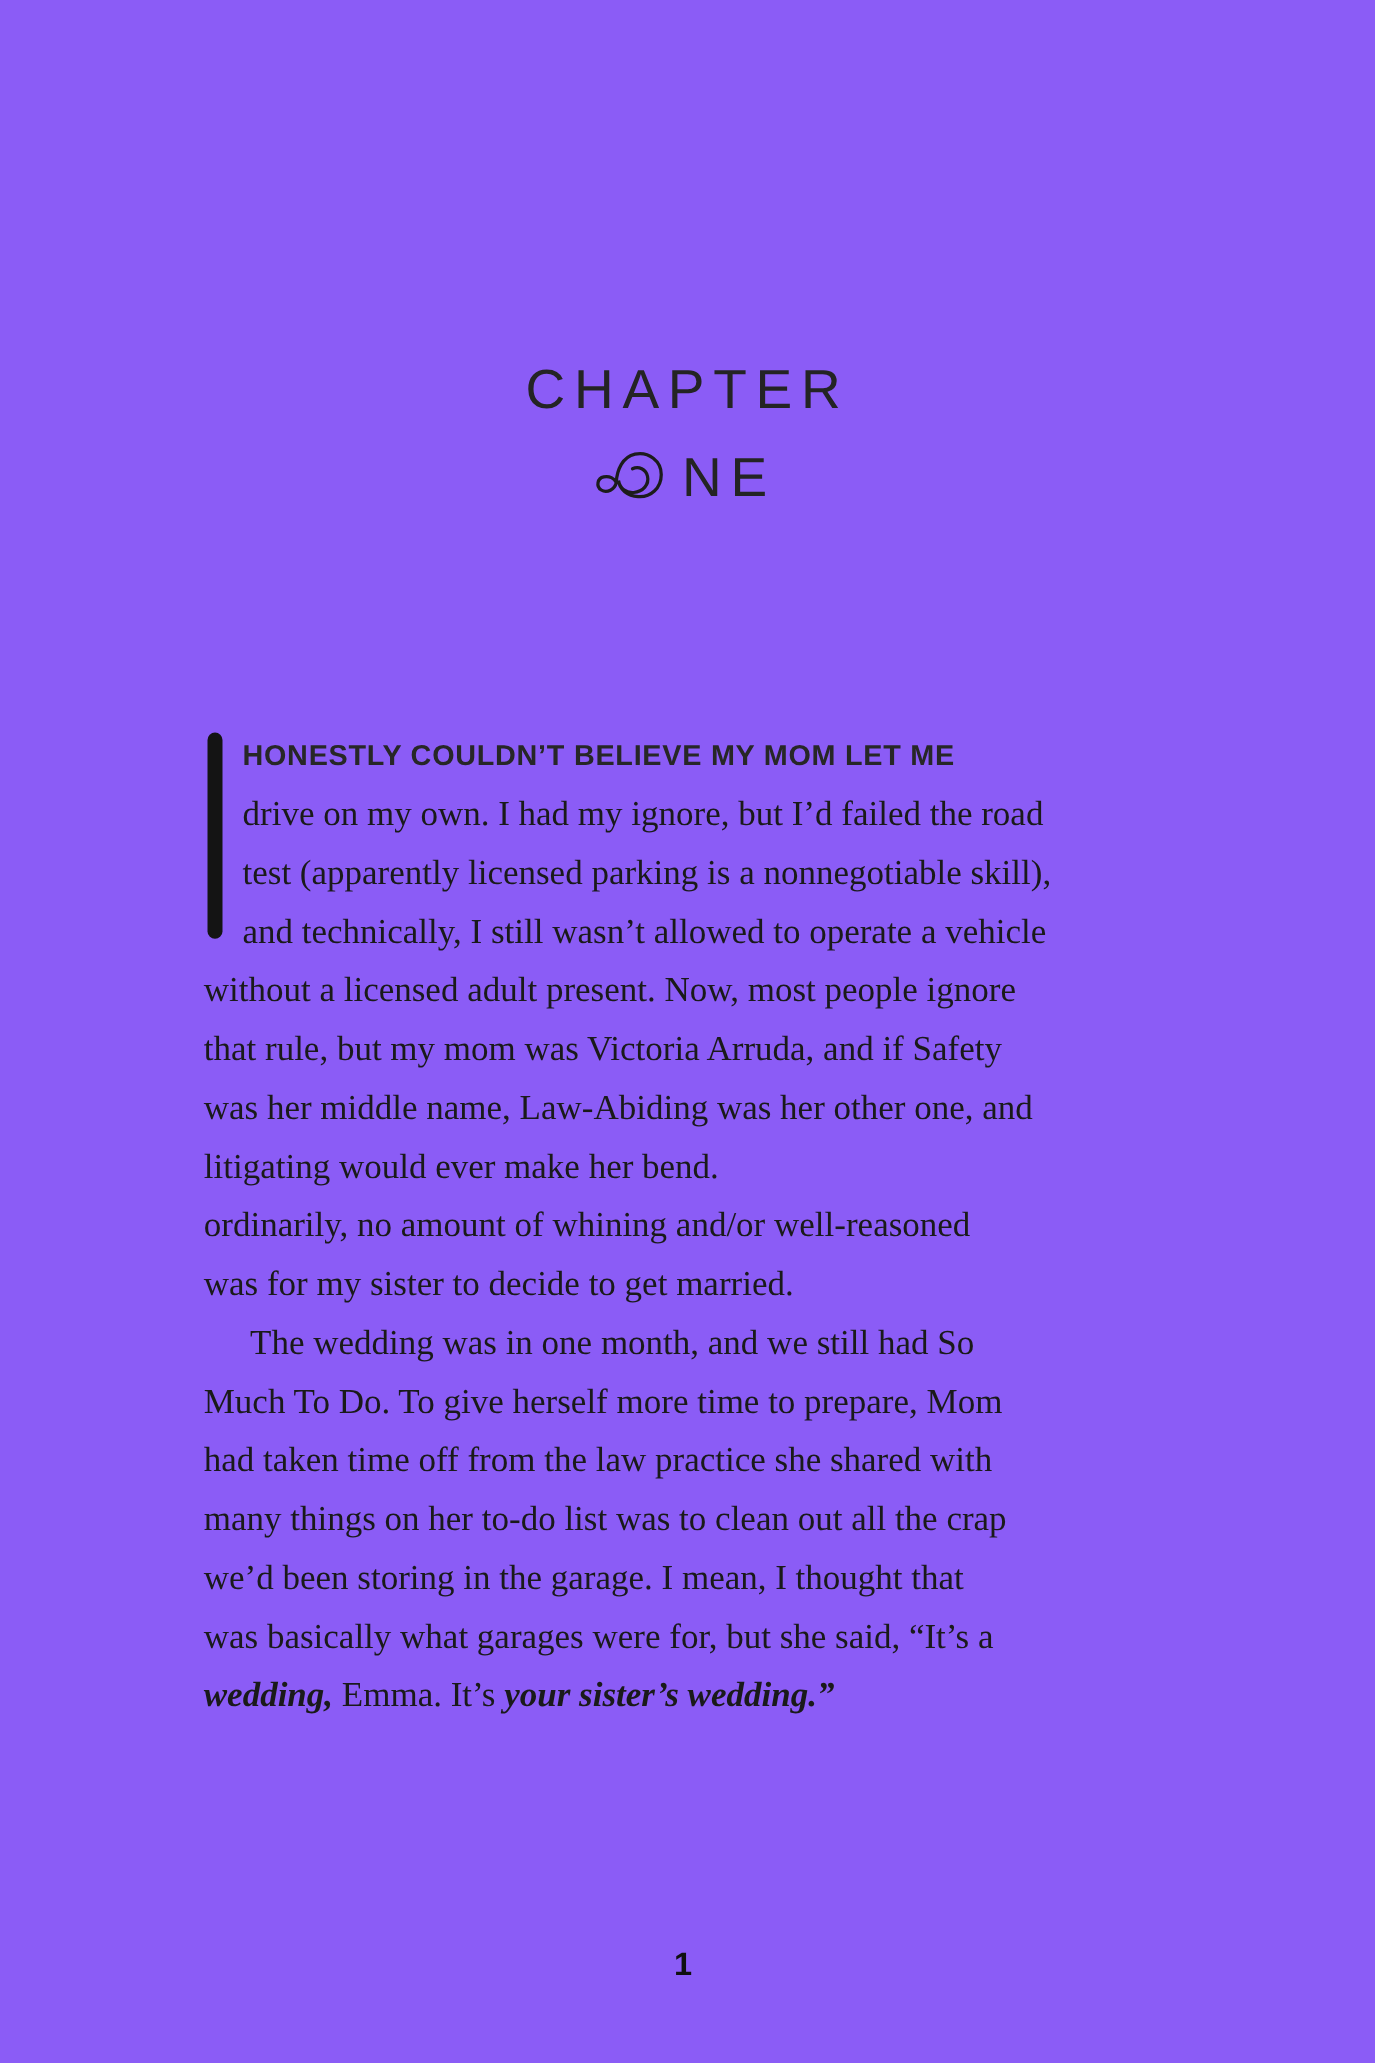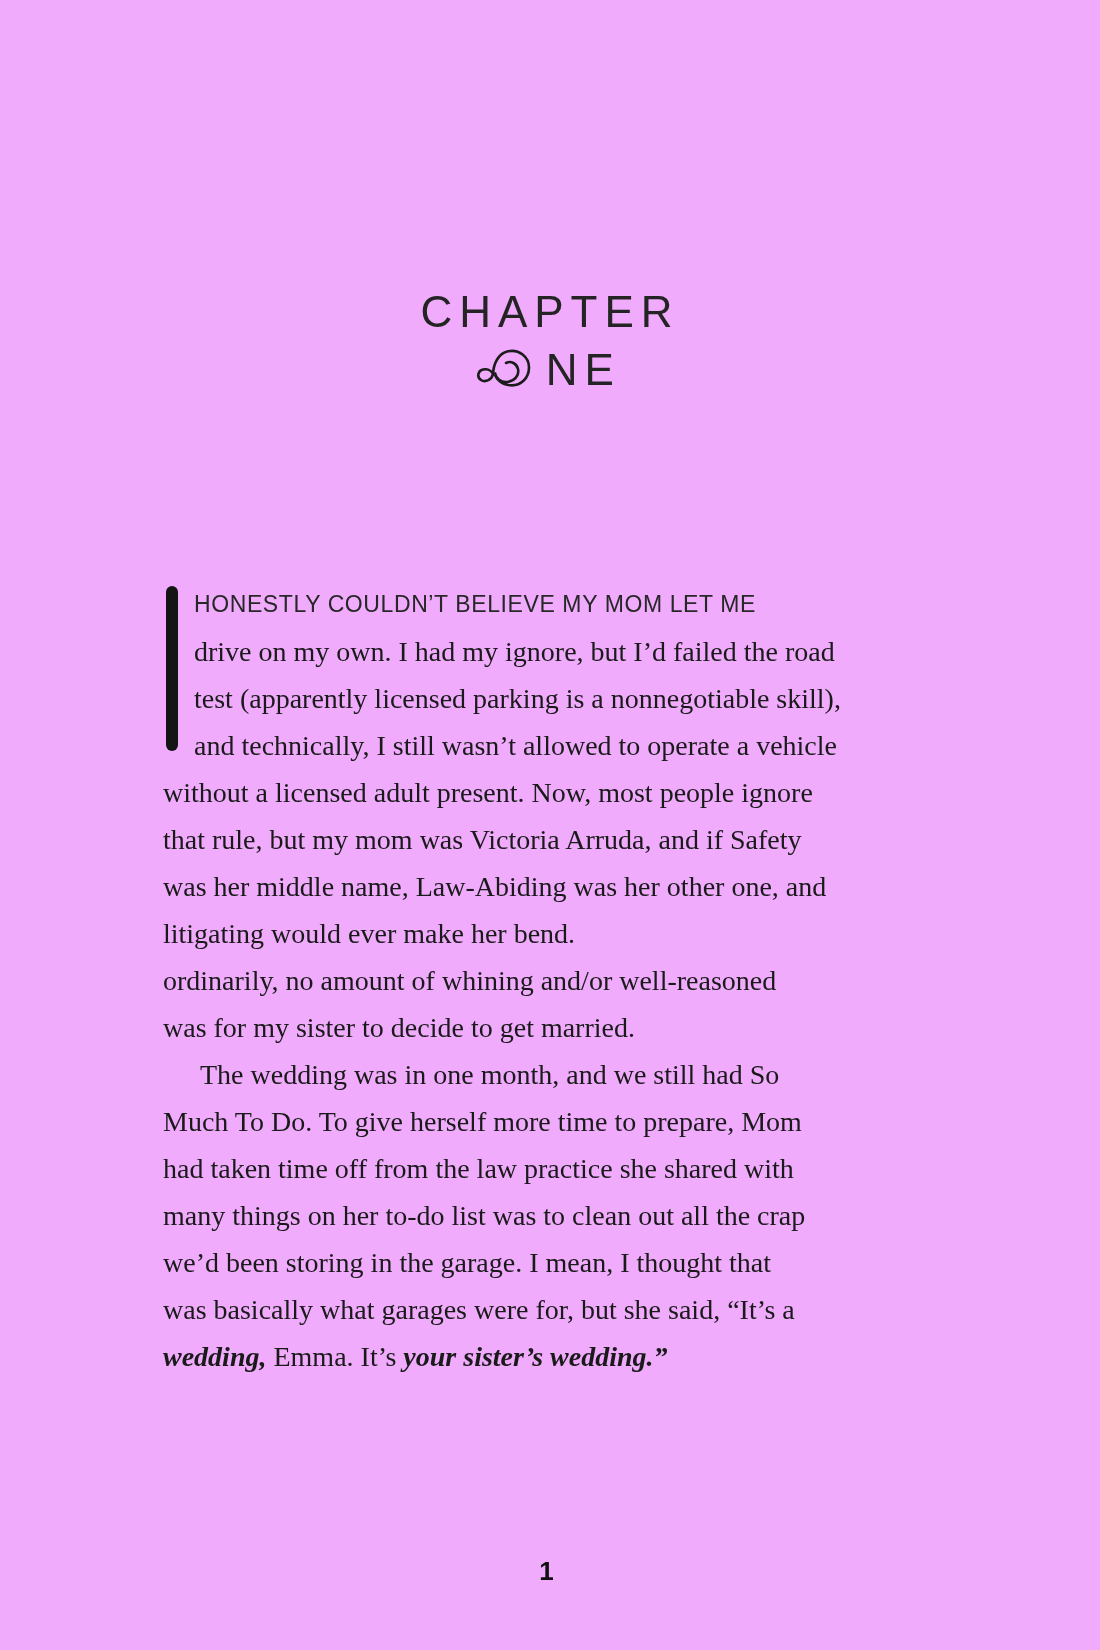--- a/index.html
+++ b/index.html
@@ -1,20 +1,20 @@
 <!DOCTYPE html>
 <html><head>
 <meta charset="utf-8">
 <style>
   html, body { margin: 0; padding: 0; background: #ffffff; }
   .page {
     position: relative;
     width: 1100px;
     height: 1650px;
-    background: #f0abfc;
+    background: #8b5cf6;
     font-family: "Liberation Serif", serif;
     color: #1a1a1a;
     overflow: hidden;
   }
 
   
   .chapter-heading {
     position: absolute;
     top: 290px;
     left: 163px;
@@ -25,21 +25,21 @@
     color: #242424;
   }
   .eyebrow {
     font-size: 44px;
     line-height: 44px;
     letter-spacing: 7px;
     text-indent: 7px;
     white-space: nowrap;
   }
   .title-row {
-    margin-top: 6px;
+    margin-top: 18px;
     line-height: 52px;
     white-space: nowrap;
   }
   .title-row svg {
     display: inline-block;
     vertical-align: -7px;
     margin-right: 5px;
   }
   .title-rest {
     font-size: 44px;
@@ -51,21 +51,21 @@
     position: absolute;
     top: 581px;
     left: 163px;
     width: 767px;
     font-size: 28px;
     line-height: 47px;
   }
   .line { white-space: nowrap; }
   .lead-in {
     font-family: "Liberation Sans", sans-serif;
-    font-weight: 400;
+    font-weight: 700;
     font-size: 23px;
     letter-spacing: 0.6px;
     color: #272727;
   }
   .dropcap {
     float: left;
     width: 12px;
     height: 165px;
     border-radius: 7px;
     background: #141414;

